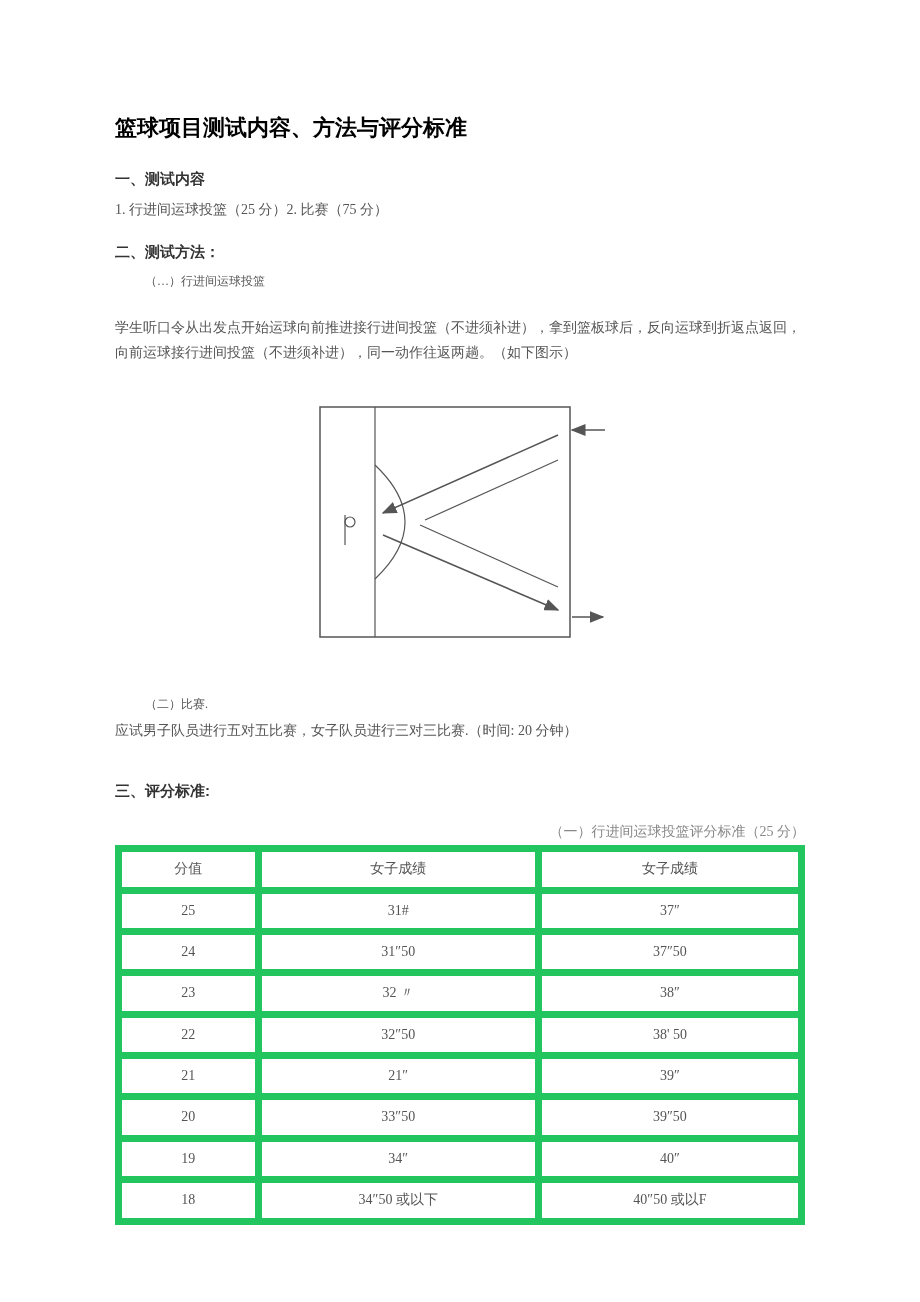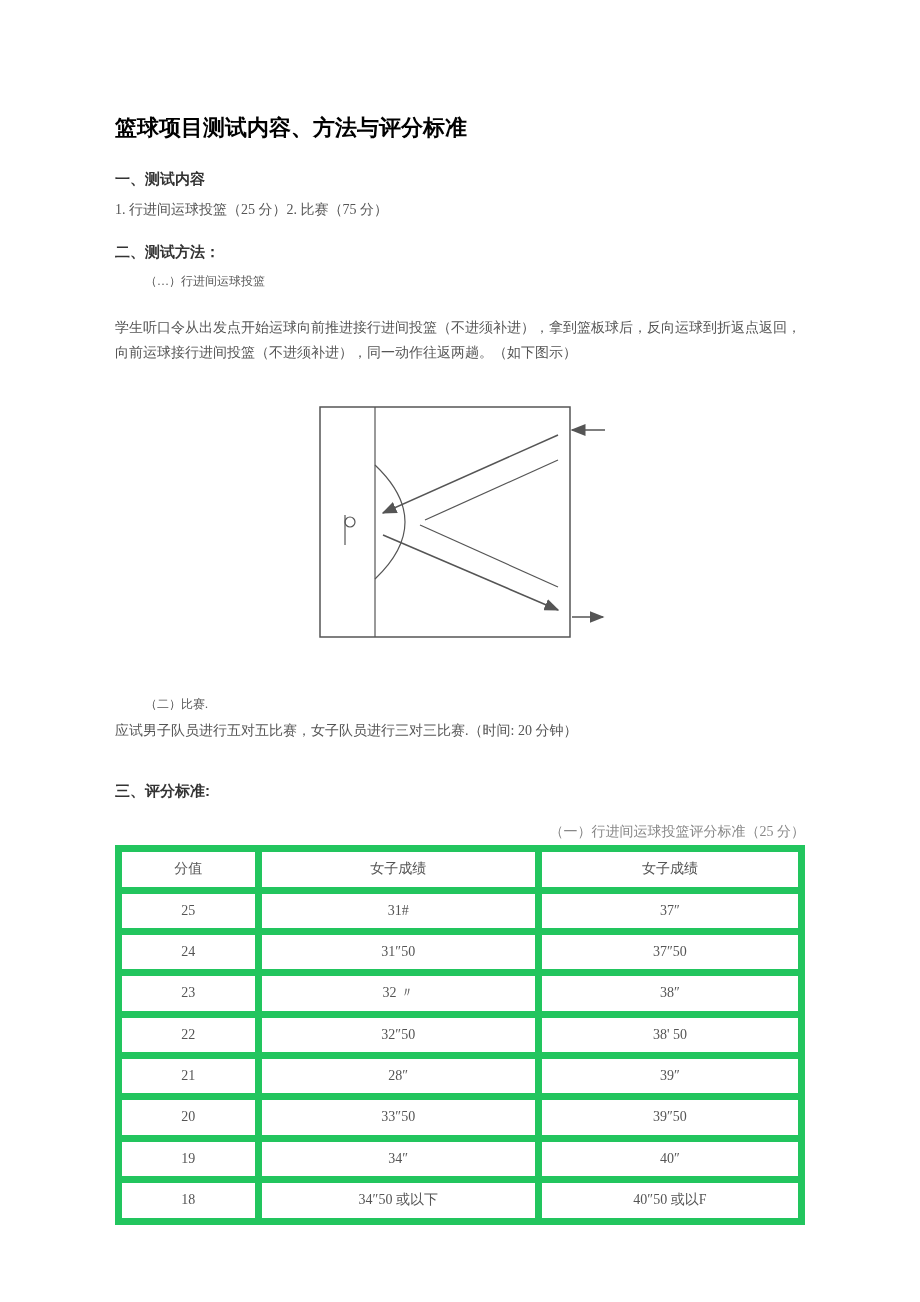--- a/index.html
+++ b/index.html
@@ -146,21 +146,21 @@
       <td>32 〃</td>
       <td>38″</td>
     </tr>
     <tr>
       <td>22</td>
       <td>32″50</td>
       <td>38' 50</td>
     </tr>
     <tr>
       <td>21</td>
-      <td>28″</td>
+      <td>21″</td>
       <td>39″</td>
     </tr>
     <tr>
       <td>20</td>
       <td>33″50</td>
       <td>39″50</td>
     </tr>
     <tr>
       <td>19</td>
       <td>34″</td>

